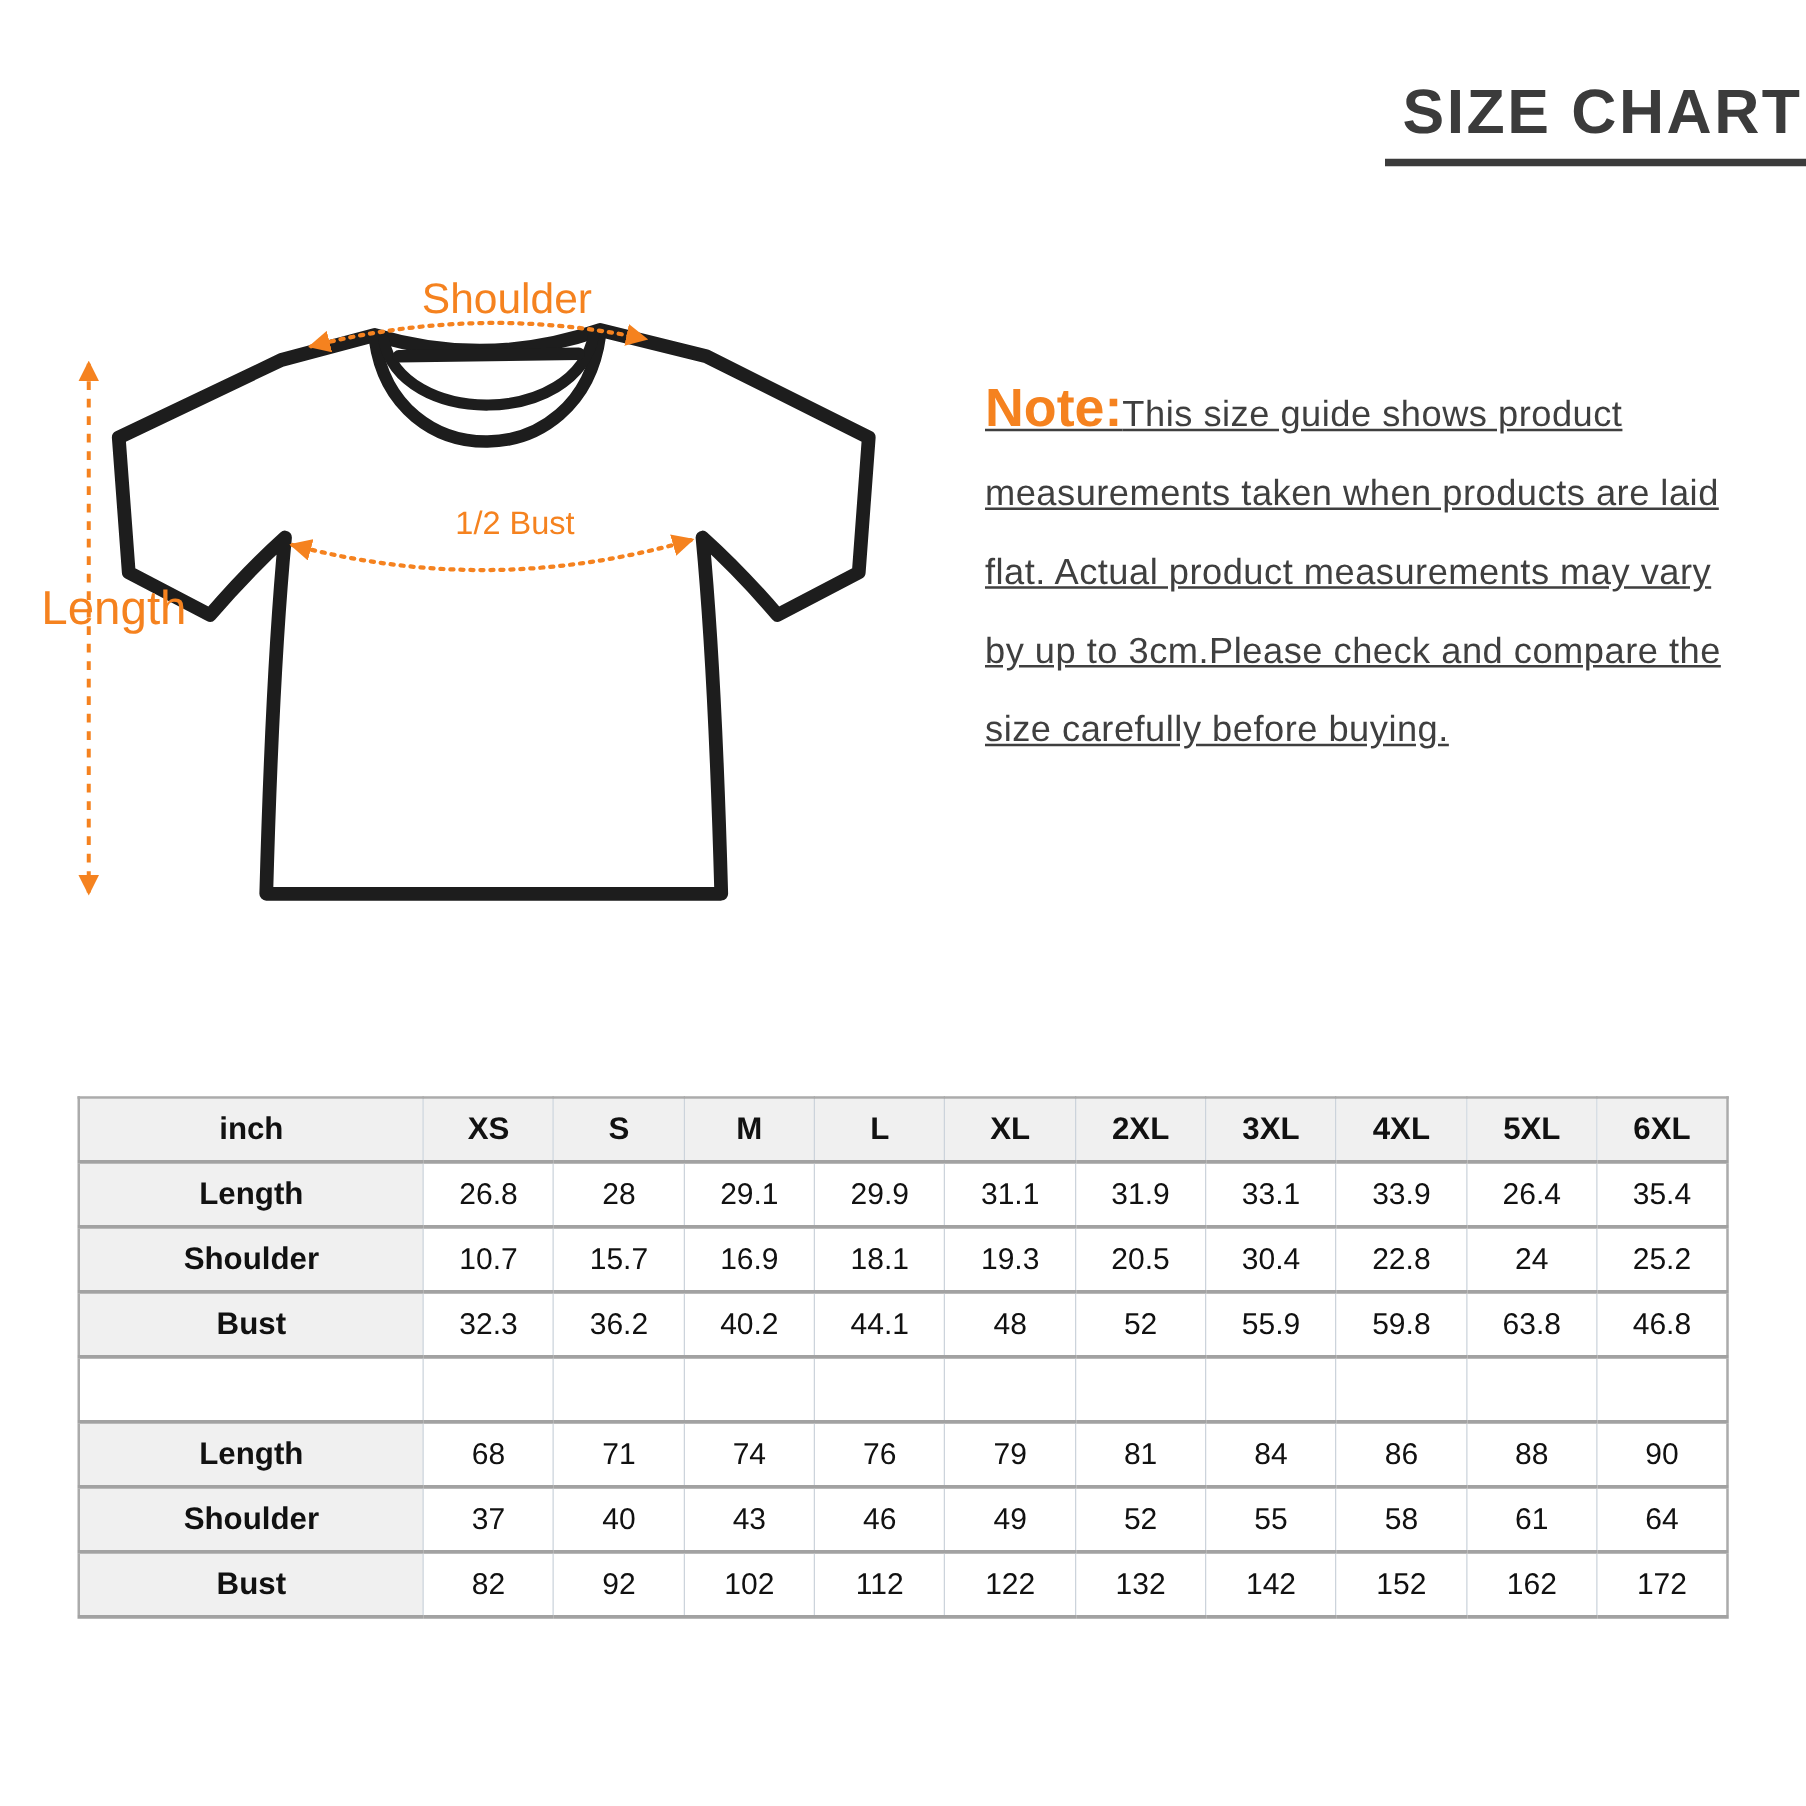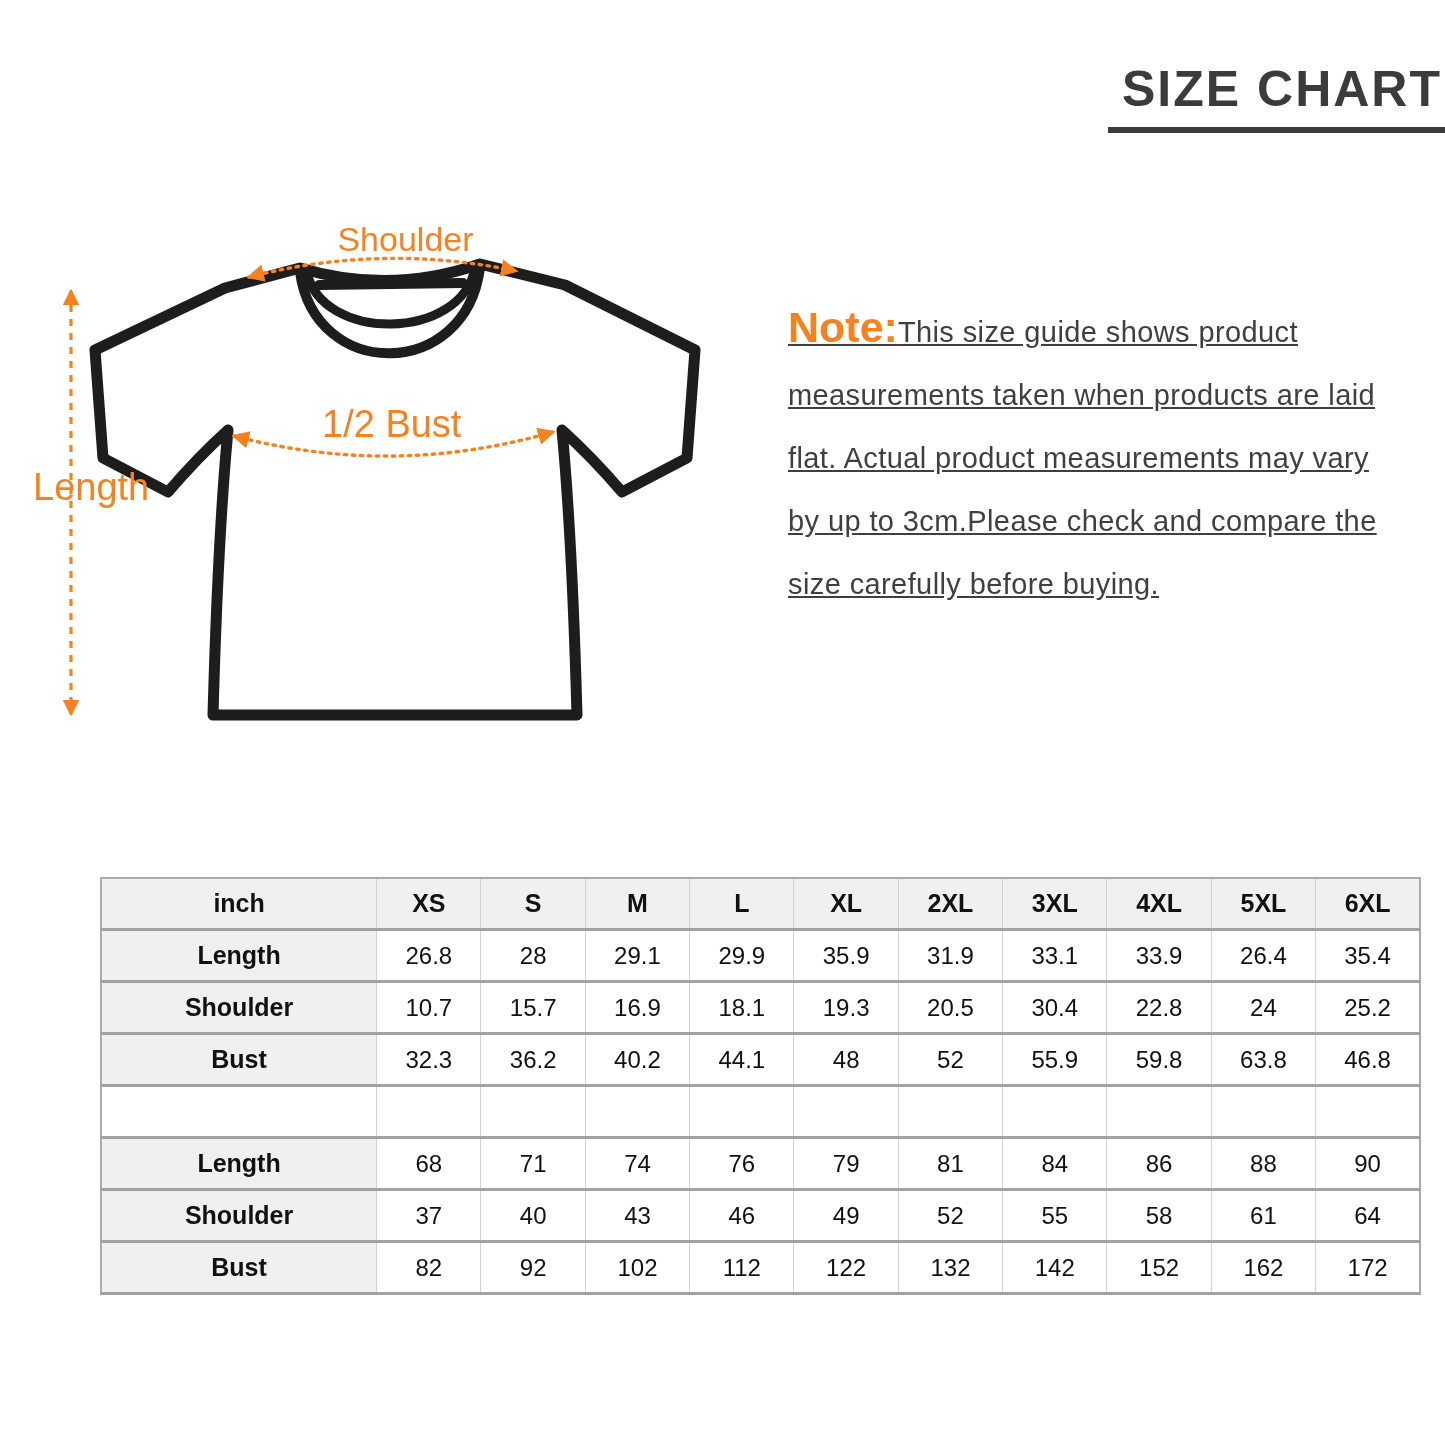--- a/index.html
+++ b/index.html
@@ -11,28 +11,28 @@
   .title-wrap{position:absolute;top:60px;left:11px;width:100%;text-align:right;}
   .page-title{
     display:inline-block;font-size:50px;font-weight:bold;color:#3b3b3b;
     letter-spacing:2px;padding:0 14px 9px 14px;border-bottom:6px solid #3b3b3b;
   }
   
   .diagram{position:absolute;left:30px;top:215px;width:700px;height:545px;}
   .diagram svg{position:absolute;left:0;top:0;}
   .diag-label{position:absolute;color:#f5821f;white-space:nowrap;}
   .label-shoulder{left:288px;top:5px;width:175px;text-align:center;font-size:34px;}
-  .label-bust{left:292px;top:188px;width:180px;text-align:left;font-size:38px;}
+  .label-bust{left:292px;top:188px;width:180px;text-align:center;font-size:26px;}
   .label-length{left:3px;top:251px;font-size:38px;}
   
   .note{position:absolute;left:788px;top:296px;width:608px;color:#3f3f3f;
         font-size:29px;line-height:63px;letter-spacing:0.4px;text-decoration:underline;}
   .note-heading{color:#f5821f;font-size:43px;font-weight:bold;letter-spacing:0;}
   
-  .table-wrap{position:absolute;left:62px;top:877px;width:1321px;margin-left:38px;}
+  .table-wrap{position:absolute;left:62px;top:877px;width:1321px;}
   table.size-table{
     width:100%;border-collapse:collapse;table-layout:fixed;
     border:2px solid #ababab;
   }
   table.size-table td,table.size-table th{
     height:49px;padding:0;text-align:center;vertical-align:middle;
     border-left:1px solid #ccd3db;border-right:1px solid #ccd3db;
     border-bottom:3px solid #a2a2a2;
     font-size:24px;color:#111;background:#ffffff;overflow:hidden;
   }
@@ -111,21 +111,21 @@
           <th>4XL</th>
           <th>5XL</th>
           <th>6XL</th>
         </tr>
         <tr>
           <th>Length</th>
           <td>26.8</td>
           <td>28</td>
           <td>29.1</td>
           <td>29.9</td>
-          <td>35.9</td>
+          <td>31.1</td>
           <td>31.9</td>
           <td>33.1</td>
           <td>33.9</td>
           <td>26.4</td>
           <td>35.4</td>
         </tr>
         <tr>
           <th>Shoulder</th>
           <td>10.7</td>
           <td>15.7</td>

